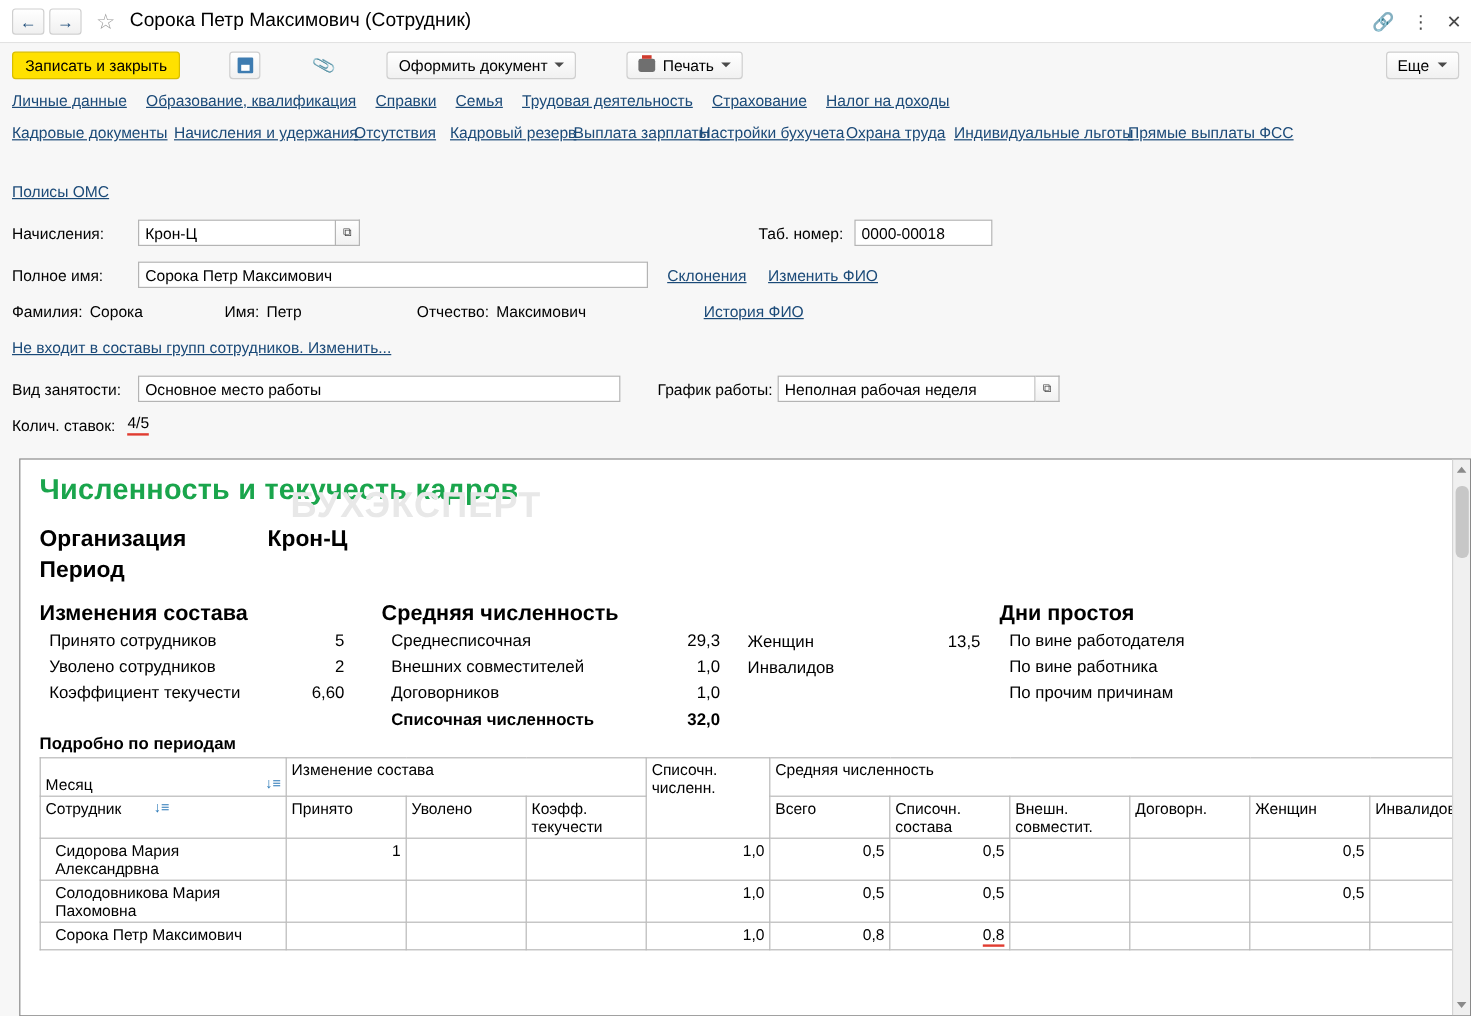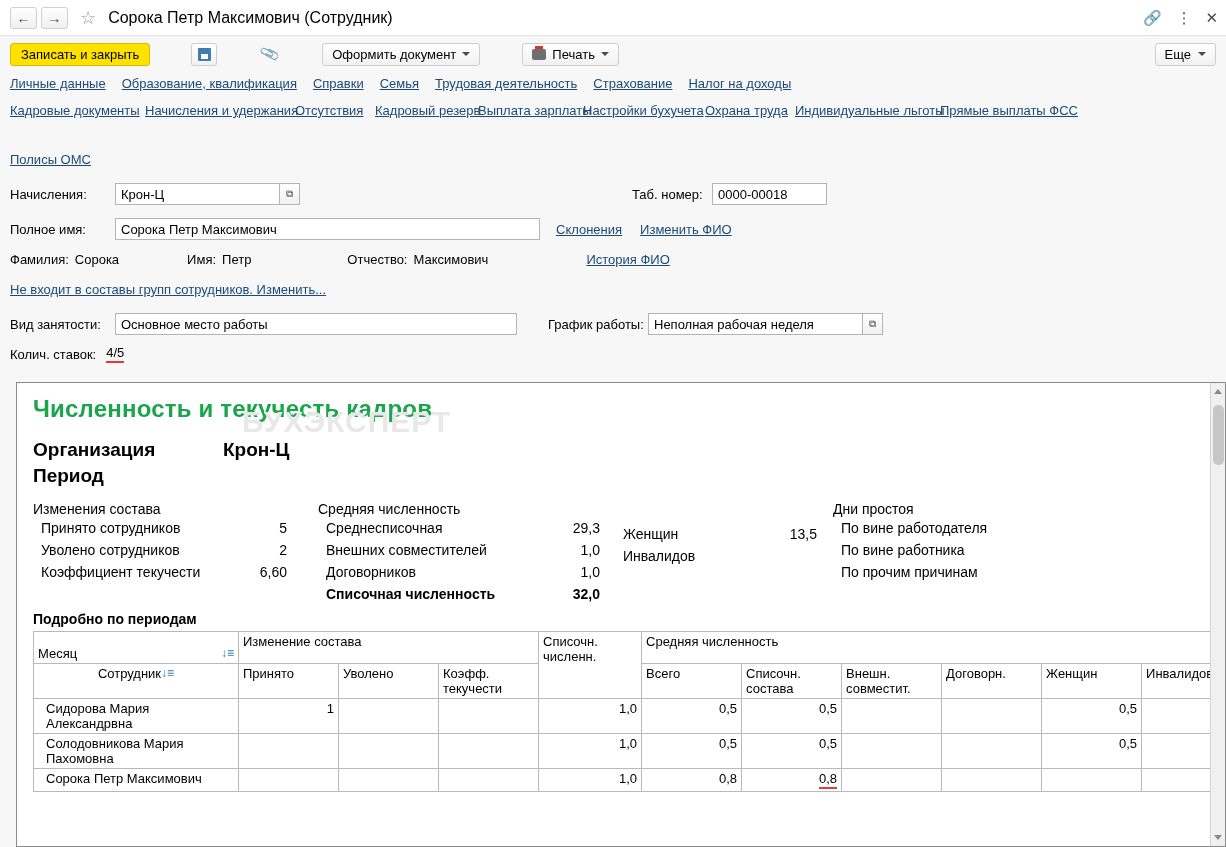--- a/index.html
+++ b/index.html
@@ -136,21 +136,21 @@
   .watermark {
     position: absolute; left: 225px; top: 22px;
     font-size: 30px; font-weight: bold; color: #e8e8e8; letter-spacing: 1px;
     pointer-events: none; white-space: nowrap;
   }
   .rep-sub { margin-top: 16px; }
   .kv { display: flex; align-items: baseline; }
   .kv .k { font-size: 19px; font-weight: bold; width: 190px; }
   .kv .v { font-size: 19px; font-weight: bold; }
   .blocks { margin-top: 14px; position: relative; height: 100px; }
-  .bhead { font-weight: normal; font-size: 14px; }
+  .bhead { font-weight: bold; font-size: 18px; }
   .brow { font-size: 14px; line-height: 22px; }
   .colA { position: absolute; left: 0; top: 0; width: 260px; }
   .colA .brow { display: flex; }
   .colA .brow span:first-child { width: 210px; padding-left: 8px; }
   .colA .brow span:last-child { width: 44px; text-align: right; }
   .colB { position: absolute; left: 285px; top: 0; width: 290px; }
   .colB .brow { display: flex; }
   .colB .brow span:first-child { width: 232px; padding-left: 8px; }
   .colB .brow span:last-child { width: 50px; text-align: right; }
   .colB .brow.tot { font-weight: bold; }
@@ -401,21 +401,21 @@
                 <span>Месяц</span>
                 <span class="sortmark">↓≡</span>
               </div>
             </th>
             <th colspan="3">Изменение состава</th>
             <th rowspan="2">Списочн. численн.</th>
             <th colspan="6">Средняя численность</th>
           </tr>
           <tr>
             <th>
-              <div style="display:flex; justify-content:center;">
+              <div style="display:flex; justify-content:flex-start;gap:27px;">
                 <span>Сотрудник</span>
                 <span class="sortmark">↓≡</span>
               </div>
             </th>
             <th>Принято</th>
             <th>Уволено</th>
             <th>Коэфф. текучести</th>
             <th>Всего</th>
             <th>Списочн. состава</th>
             <th>Внешн. совместит.</th>

